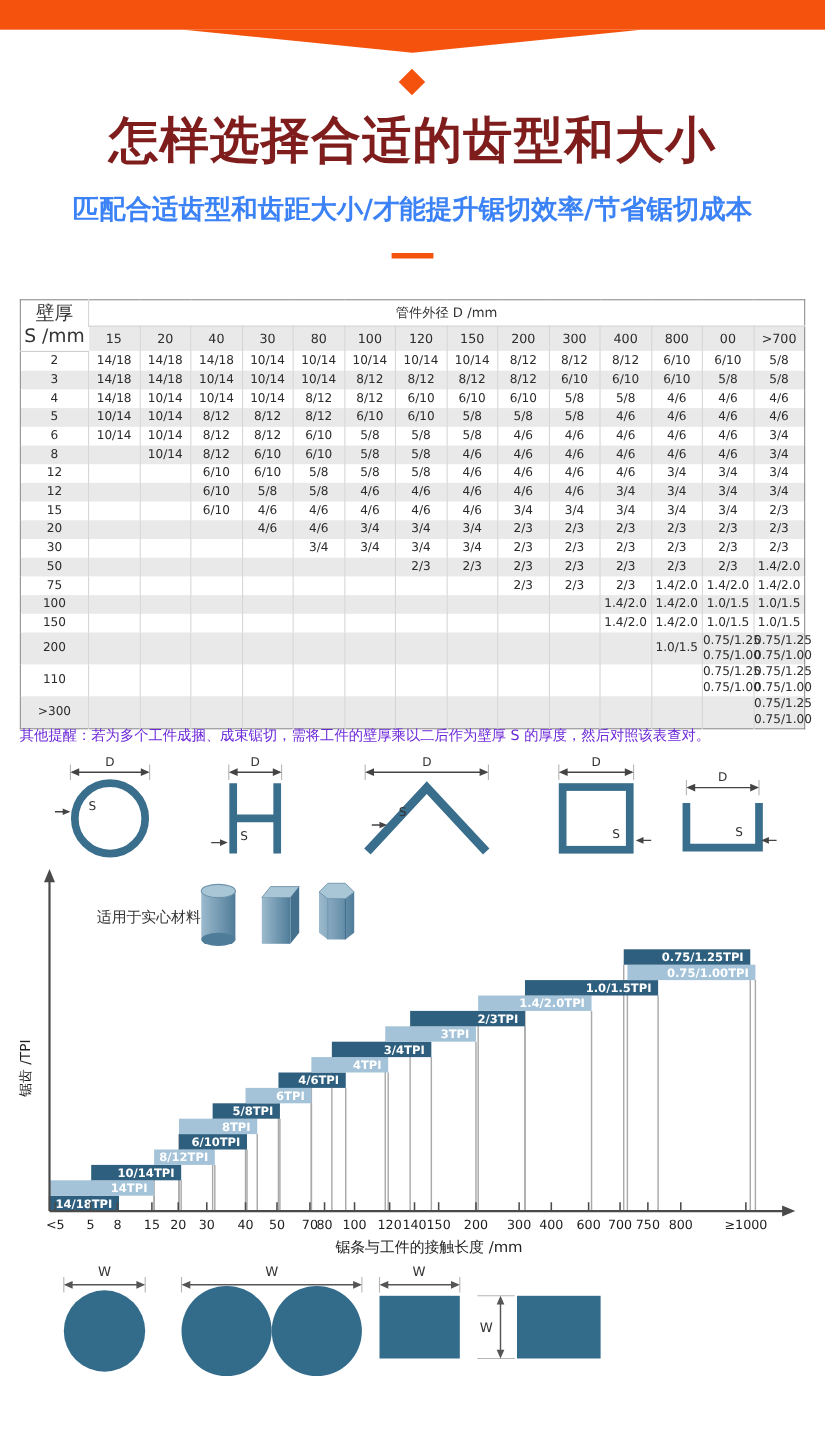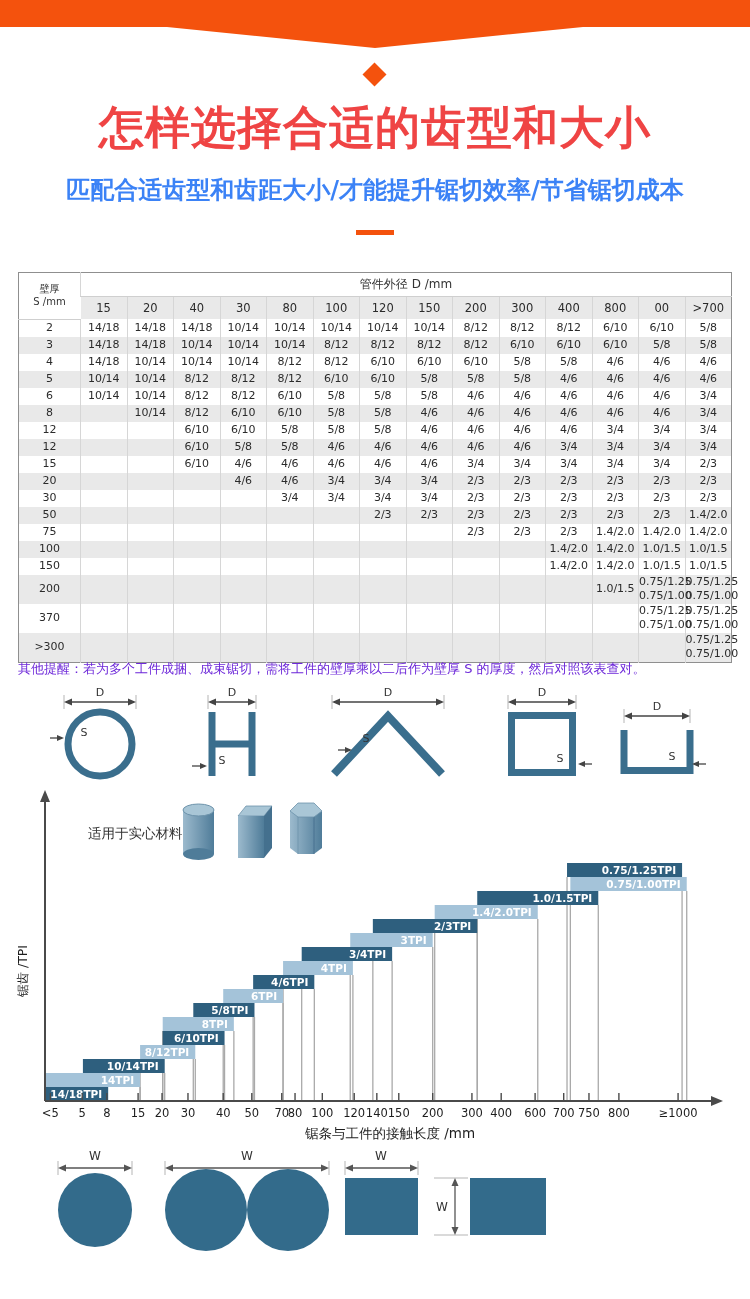--- a/index.html
+++ b/index.html
@@ -7,36 +7,36 @@
         font-family:"DejaVu Sans","Liberation Sans",sans-serif;color:#222;}
 
   
   .top-band{position:absolute;top:0;left:0;width:750px;height:27px;background:var(--accent);}
   .top-notch{position:absolute;top:27px;left:167px;width:0;height:0;
              border-left:208px solid transparent;border-right:208px solid transparent;
              border-top:21px solid var(--accent);}
   .diamond{position:absolute;top:66px;left:366px;width:17px;height:17px;background:var(--accent);
            transform:rotate(45deg);}
   .page-title{position:absolute;top:98px;left:0;width:750px;text-align:center;
-              font-size:45px;letter-spacing:1px;color:#ef4444;white-space:nowrap;}
+              font-size:45px;letter-spacing:1px;color:#7f1d1d;white-space:nowrap;}
   .page-title .t-reg{font-weight:600;}
   .page-title .t-bold{font-weight:900;}
   .page-subtitle{position:absolute;top:174px;left:0;width:750px;text-align:center;
                  font-size:24px;font-weight:600;color:#3b82f6;}
   .accent-dash{position:absolute;top:230px;left:356px;width:38px;height:5px;background:var(--accent);}
 
   
   .tbl-wrap{position:absolute;top:272px;left:18px;width:714px;}
   table.tpi{border-collapse:collapse;width:714px;table-layout:fixed;
             border:1.5px solid #8f8f8f;font-size:11px;color:#2b2b2b;}
   table.tpi th,table.tpi td{padding:0;text-align:center;vertical-align:middle;
             border-left:1px solid #d6d6d6;font-weight:normal;white-space:pre-line;line-height:1.25;}
   table.tpi th:first-child,table.tpi td:first-child{border-left:none;}
   tr.hdr1 th{height:23px;border-bottom:1px solid #cfcfcf;font-size:12px;color:#333;}
-  tr.hdr1 th.corner{font-size:10px;margin-top:38px;}
+  tr.hdr1 th.corner{font-size:17px;margin-top:38px;}
   tr.hdr2 th{height:22px;background:#e9e9e9;font-size:11.5px;}
   tr.data td,tr.data th{height:17px;}
   tr.data.alt td,tr.data.alt th{background:#e9e9e9;}
   tr.data.tall td,tr.data.tall th{height:29px;}
   .tbl-note{position:absolute;top:660px;left:18px;width:720px;font-size:13px;color:#6d28d9;}
 
   
   .profiles-svg{position:absolute;top:686px;left:0;}
   .chart-svg{position:absolute;top:786px;left:0;}
   .widths-svg{position:absolute;top:1148px;left:0;}
@@ -365,21 +365,21 @@
             <td></td>
             <td></td>
             <td></td>
             <td>1.0/1.5</td>
             <td>0.75/1.25
 0.75/1.00</td>
             <td>0.75/1.25
 0.75/1.00</td>
           </tr>
           <tr class="data tall">
-            <th>370</th>
+            <th>110</th>
             <td></td>
             <td></td>
             <td></td>
             <td></td>
             <td></td>
             <td></td>
             <td></td>
             <td></td>
             <td></td>
             <td></td>

